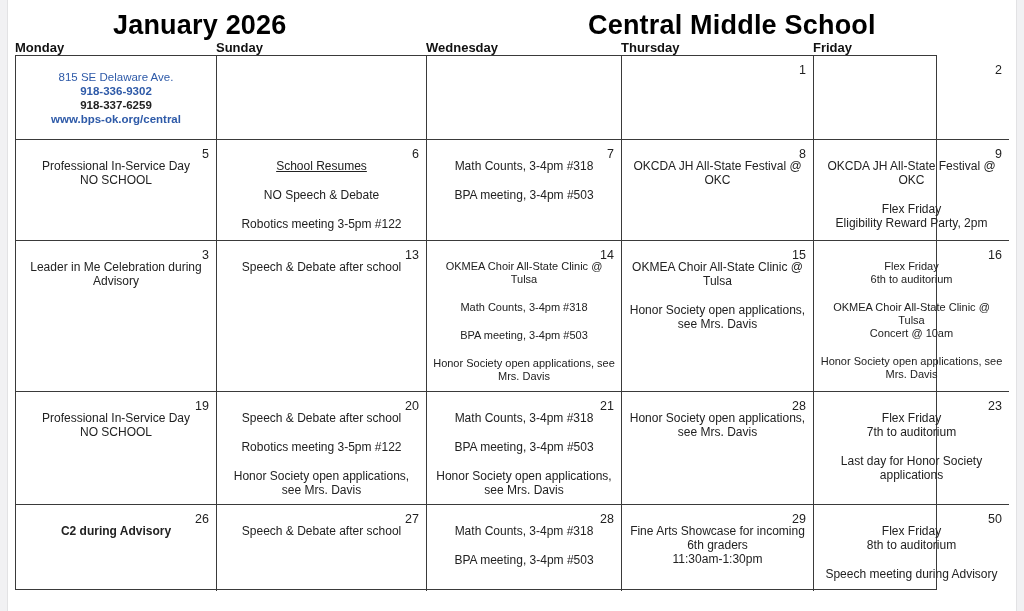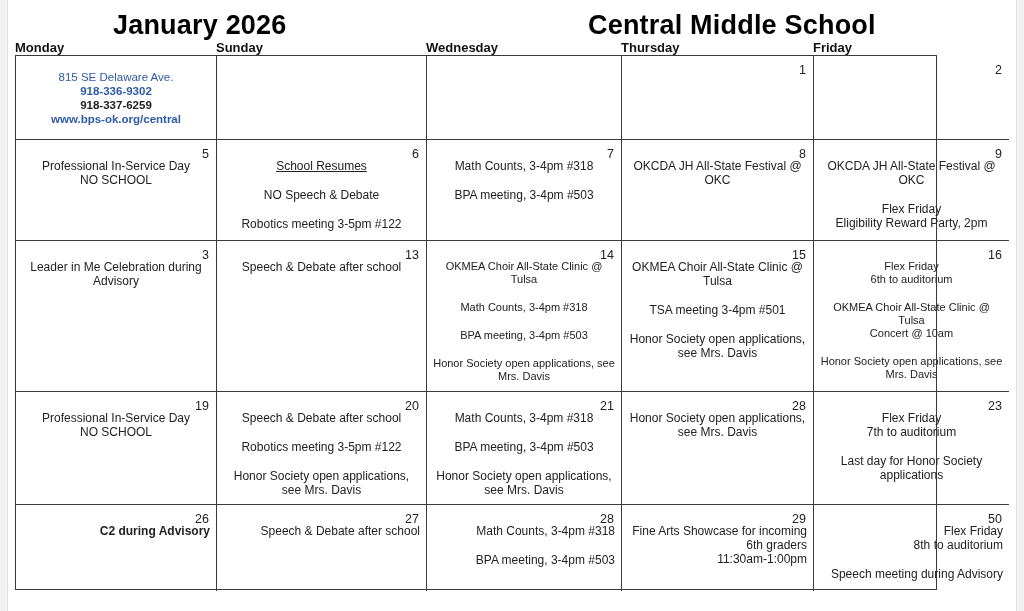--- a/index.html
+++ b/index.html
@@ -27,21 +27,21 @@
     grid-template-columns:201px 210px 195px 192px 195px;
     grid-template-rows:84px 101px 151px 113px 86px;
   }
   .cell {
     position:relative; box-sizing:border-box;
     border-right:1px solid #3a3a3a; border-bottom:1px solid #3a3a3a;
     text-align:center; font-size:12px; line-height:14px; color:#222;
     padding:7px 6px 0 6px;
   }
   .cell.last-col { border-right:none; }
-  .cell.last-row { border-bottom:none;text-align:right; }
+  .cell.last-row { border-bottom:none; }
   .date-num {
     position:absolute; right:7px; top:7px; font-size:12.5px; color:#222;
   }
   .events { margin-top:12px; }
   .ev { display:block; margin-bottom:15px; }
   .ev.small { font-size:11px; line-height:13px; }
   .contact { padding-top:7px; font-size:11.5px; line-height:14px; }
   .contact .blue { color:#2e5aa8; }
   .contact .bold { font-weight:bold;text-align:center; }
 </style>
@@ -132,21 +132,20 @@
         <span class="ev small" style="white-space: pre-line;">OKMEA Choir All-State Clinic @ Tulsa</span>
         <span class="ev small" style="white-space: pre-line;">Math Counts, 3-4pm #318</span>
         <span class="ev small" style="white-space: pre-line;">BPA meeting, 3-4pm #503</span>
         <span class="ev small" style="white-space: pre-line;">Honor Society open applications, see Mrs. Davis</span>
       </div>
     </div>
     <div class="cell">
       <span class="date-num">15</span>
       <div class="events">
         <span class="ev" style="white-space: pre-line;">OKMEA Choir All-State Clinic @ Tulsa</span>
-        <span class="ev" style="white-space: pre-line;">TSA meeting 3-4pm #501</span>
         <span class="ev" style="white-space: pre-line;">Honor Society open applications, see Mrs. Davis</span>
       </div>
     </div>
     <div class="cell last-col">
       <span class="date-num">16</span>
       <div class="events">
         <span class="ev small" style="white-space: pre-line;">Flex Friday
 6th to auditorium</span>
         <span class="ev small" style="white-space: pre-line;">OKMEA Choir All-State Clinic @ Tulsa
 Concert @ 10am</span>
@@ -206,21 +205,21 @@
       <span class="date-num">28</span>
       <div class="events">
         <span class="ev" style="white-space: pre-line;">Math Counts, 3-4pm #318</span>
         <span class="ev" style="white-space: pre-line;">BPA meeting, 3-4pm #503</span>
       </div>
     </div>
     <div class="cell last-row">
       <span class="date-num">29</span>
       <div class="events">
         <span class="ev" style="white-space: pre-line;">Fine Arts Showcase for incoming 6th graders
-11:30am-1:00pm</span>
+11:30am-1:30pm</span>
       </div>
     </div>
     <div class="cell last-col last-row">
       <span class="date-num">50</span>
       <div class="events">
         <span class="ev" style="white-space: pre-line;">Flex Friday
 8th to auditorium</span>
         <span class="ev" style="white-space: pre-line;">Speech meeting during Advisory</span>
       </div>
     </div>

